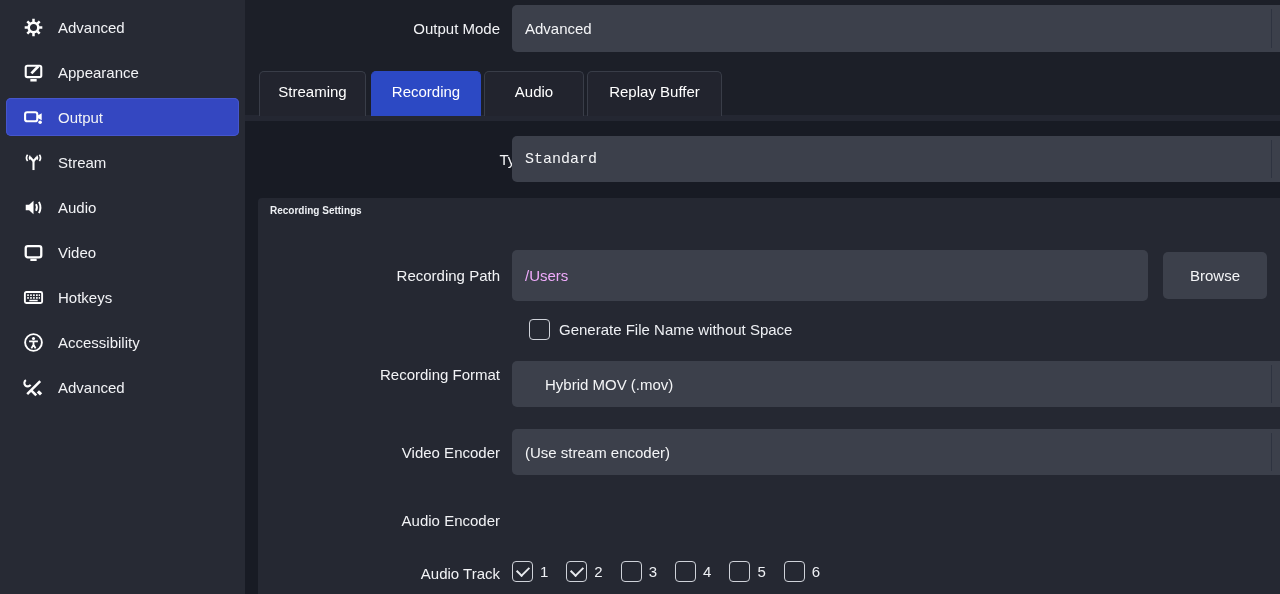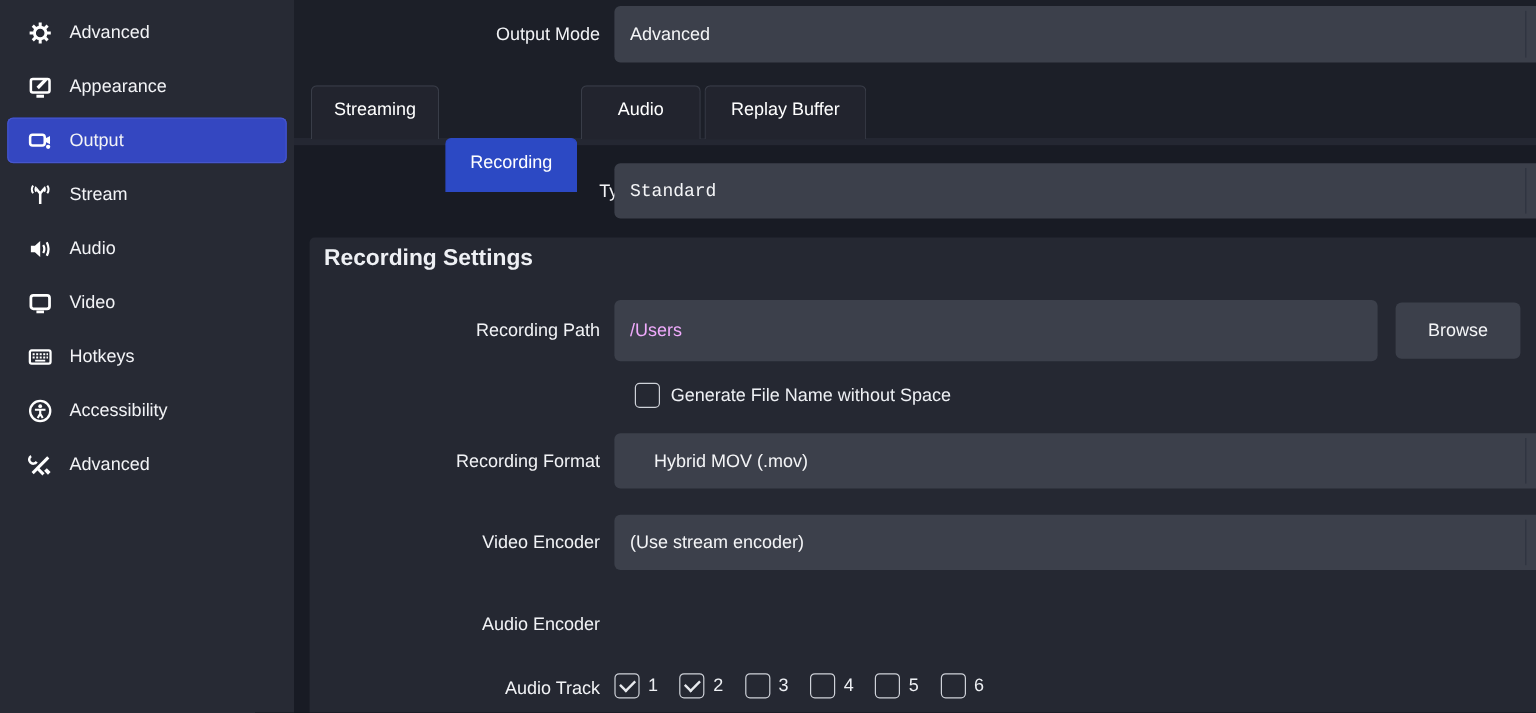--- a/index.html
+++ b/index.html
@@ -58,21 +58,21 @@
     display:flex; align-items:flex-start; justify-content:center;
     padding-top:11px; cursor:pointer; color:#fff; z-index:2;
   }
   .tab.active { background:#2c49c4; border-color:#2c49c4; }
 
   
   .groupbox {
     position:absolute; left:13px; top:198px; right:0; bottom:0;
     background:#252832; border-radius:4px 0 0 0; z-index:0;
   }
-  .section-title { position:absolute; left:25px; top:205px; font-weight:700; font-size:19px; z-index:1;text-align:right; }
+  .section-title { position:absolute; left:25px; top:205px; font-weight:700; font-size:10px; z-index:1;text-align:right; }
 
   .textfield {
     position:absolute; left:267px; top:250px; width:636px; height:51px;
     background:#3c404b; border-radius:5px; display:flex; align-items:center;
     color:#f0abfc; z-index:1;
   }
   .textfield .value { padding-left:13px; }
 
   .btn {
     position:absolute; background:#3c404b; border-radius:5px;
@@ -226,21 +226,21 @@
       <span class="value">Advanced</span>
       <span class="sep"></span>
       <span class="arrow">
           <i></i>
         </span>
     </div>
 
     <div class="tab" style="left:14px;width:107px;">
       <span>Streaming</span>
     </div>
-    <div class="tab active" style="left:126px;width:110px;margin-top:44px;">
+    <div class="tab active" style="left:126px;width:110px;">
       <span>Recording</span>
     </div>
     <div class="tab" style="left:239px;width:100px;">
       <span>Audio</span>
     </div>
     <div class="tab" style="left:342px;width:135px;">
       <span>Replay Buffer</span>
     </div>
 
     <div class="row-label z1" style="top:136px;height:46px;margin-left:32px;">Type</div>
@@ -261,21 +261,21 @@
     </div>
     <div class="btn" style="left:918px;top:252px;width:104px;height:47px;">
       <span>Browse</span>
     </div>
 
     <div class="checkrow" style="left:267px;top:319px;padding-left:17px;">
       <span class="cb"></span>
       <span>Generate File Name without Space</span>
     </div>
 
-    <div class="row-label z1" style="top:361px;height:46px;">Recording Format</div>
+    <div class="row-label z1" style="top:351px;height:46px;">Recording Format</div>
     <div class="combo z1" style="top:361px;padding-left:20px;">
       <span class="value">Hybrid MOV (.mov)</span>
       <span class="sep"></span>
       <span class="arrow">
           <i></i>
         </span>
     </div>
 
     <div class="row-label z1" style="top:429px;height:46px;">Video Encoder</div>
     <div class="combo z1" style="top:429px;">

